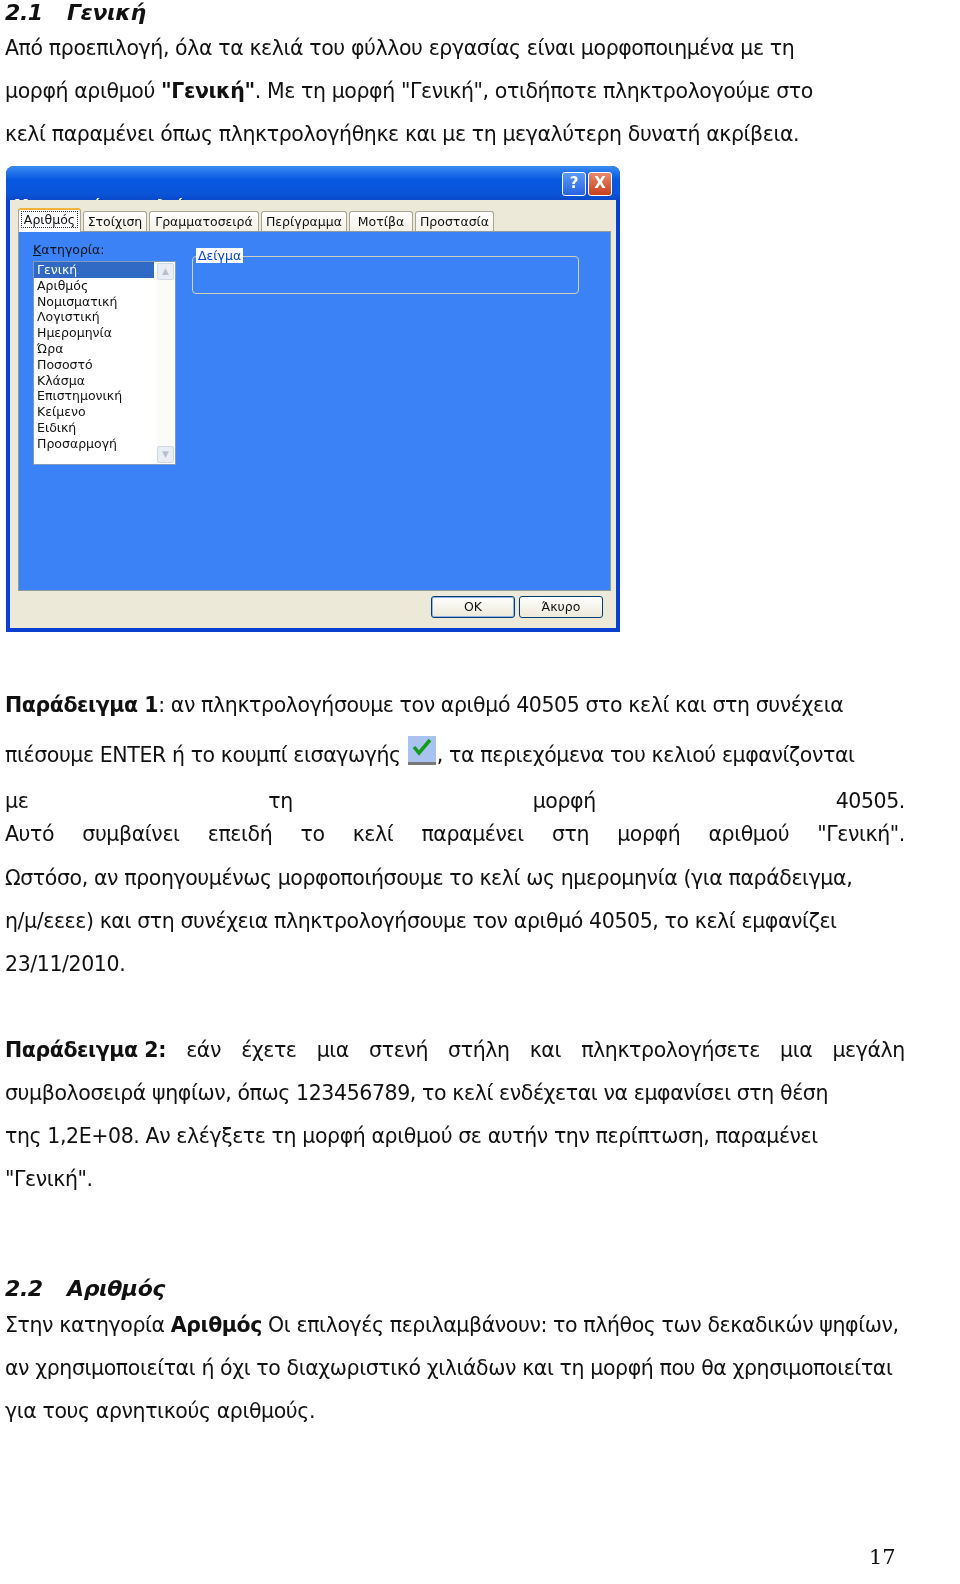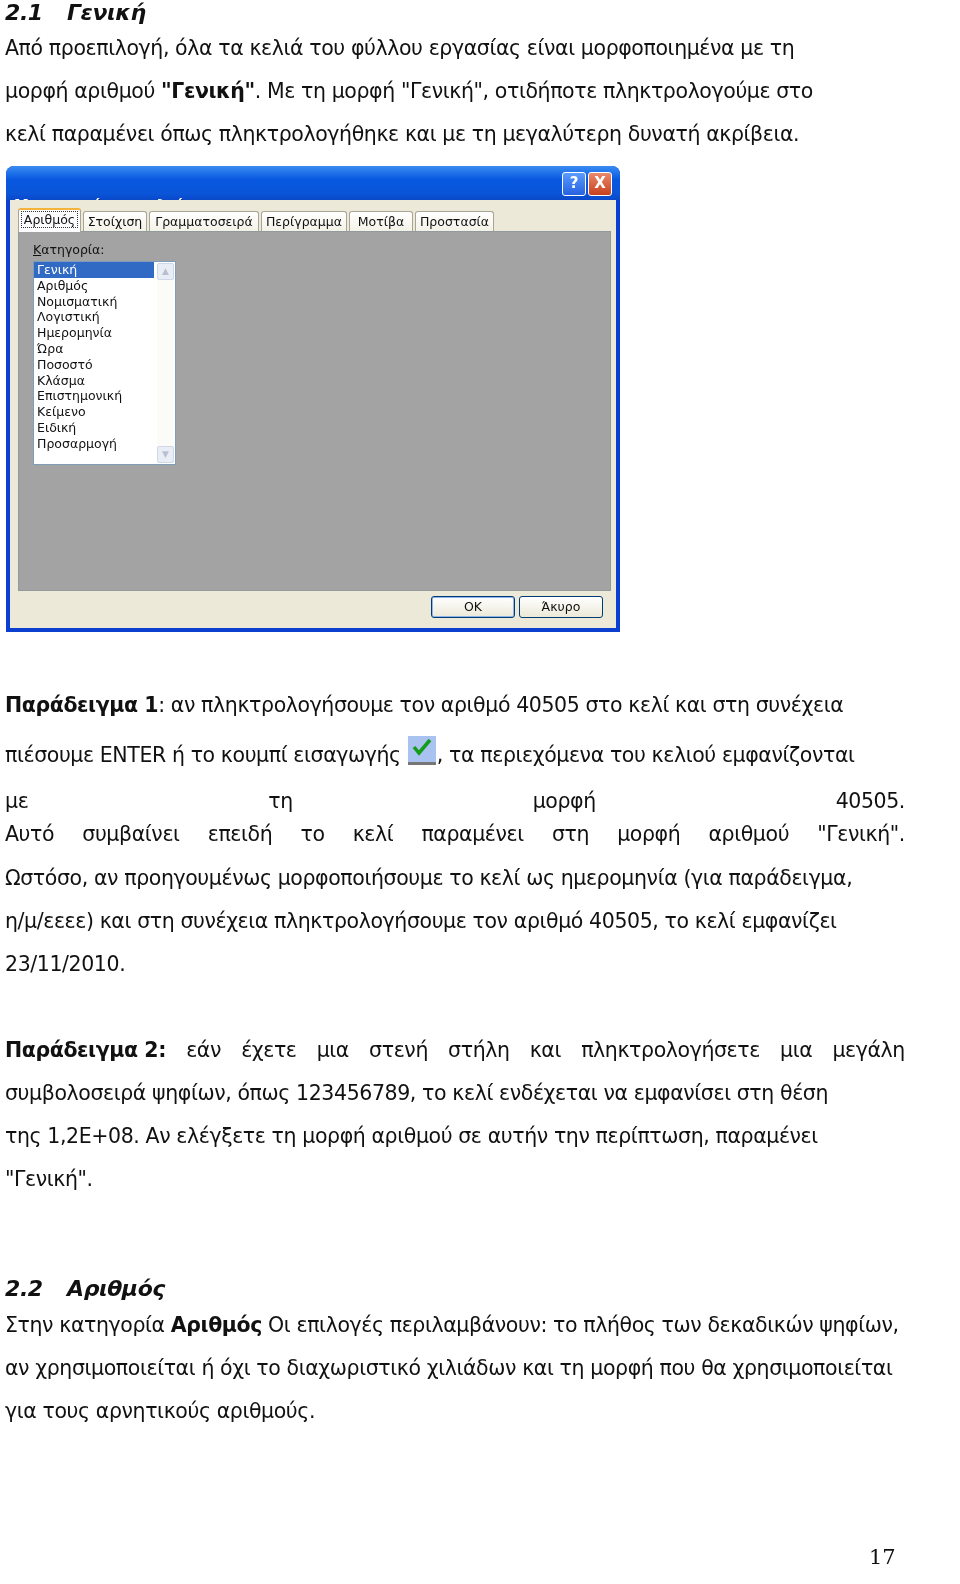--- a/index.html
+++ b/index.html
@@ -23,21 +23,21 @@
       border-radius: 3px; color: #fff; font-weight: bold; font-size: 15px; text-align: center; line-height: 21px; }
     .help { left: 556px; background: linear-gradient(#5b9bff, #2662e0); }
     .close { left: 582px; background: linear-gradient(#e88a6d, #c8401c); }
     .dbody { position: absolute; left: 4px; top: 34px; right: 4px; bottom: 4px; background: #ece9d8; }
     .tabs { position: absolute; left: 8px; top: 9px; height: 22px; }
     .tab { position: absolute; top: 2px; height: 32px; border: 1px solid #a8a596; border-bottom: none;
       background: linear-gradient(#fff, #ece9d8); font-size: 12.5px; line-height: 20px; text-align: center;
       border-radius: 3px 3px 0 0; box-sizing: border-box; }
     .tab.active { top: -1px; height: 24px; background: #fcfcfe; border-top: 2px solid #f4b33a; z-index: 2; }
     .tab.active span { border: 1px dotted #333; padding: 0 2px; }
-    .panel { position: absolute; left: 8px; top: 31px; width: 593px; height: 360px; background: #a3a3a3;
+    .panel { position: absolute; left: 8px; top: 31px; width: 593px; height: 360px; background: #3b82f6;
       border: 1px solid #919b9c; box-sizing: border-box; }
     .cat-label { position: absolute; left: 14px; top: 10px; font-size: 12.5px; }
     .cat-label u { text-decoration: underline; }
     .listbox { position: absolute; left: 14px; top: 29px; width: 143px; height: 204px; background: #fff;
       border: 1px solid #7f9db9; box-sizing: border-box; }
     .li { height: 15.8px; font-size: 12.5px; line-height: 15.8px; padding-left: 3px; width: 120px; box-sizing: border-box; }
     .li.sel { background: #316ac5; color: #fff; }
     .sb { position: absolute; right: 1px; top: 1px; width: 17px; bottom: 1px; background: #fbfbf8; }
     .sbtn { position: absolute; left: 0; width: 17px; height: 17px; background: #e9edf5; border: 1px solid #d0d7e5;
       box-sizing: border-box; font-size: 9px; text-align: center; line-height: 15px; color: #b8c0d0; border-radius: 2px; }
@@ -96,20 +96,24 @@
         <div class="li">Κλάσμα</div>
         <div class="li">Επιστημονική</div>
         <div class="li">Κείμενο</div>
         <div class="li">Ειδική</div>
         <div class="li">Προσαρμογή</div>
         <div class="sb">
           <div class="sbtn" style="top:0;">▲</div>
           <div class="sbtn" style="bottom:0;">▼</div>
         </div>
       </div>
+      <div class="sample">
+        <span class="sample-label">Δείγμα</span>
+        <span></span>
+      </div>
     </div>
     <div class="btn ok">OK</div>
     <div class="btn cancel">Άκυρο</div>
   </div>
 </div>
 
 <div class="p" style="top:693px;">
   <b>Παράδειγμα 1</b><span>: αν πληκτρολογήσουμε τον αριθμό 40505 στο κελί και στη συνέχεια</span>
 </div>
 <div class="p" style="top:736px;">

